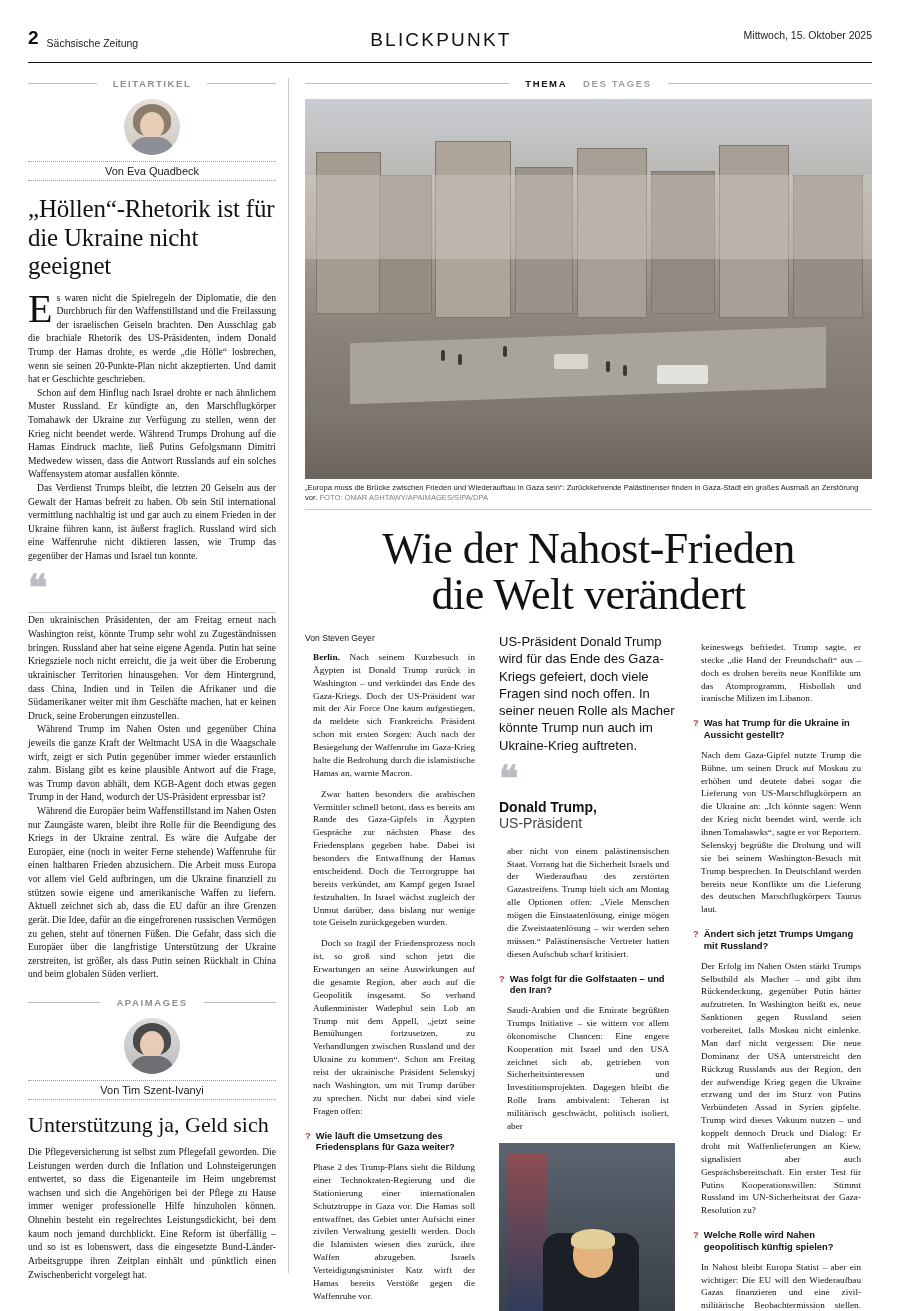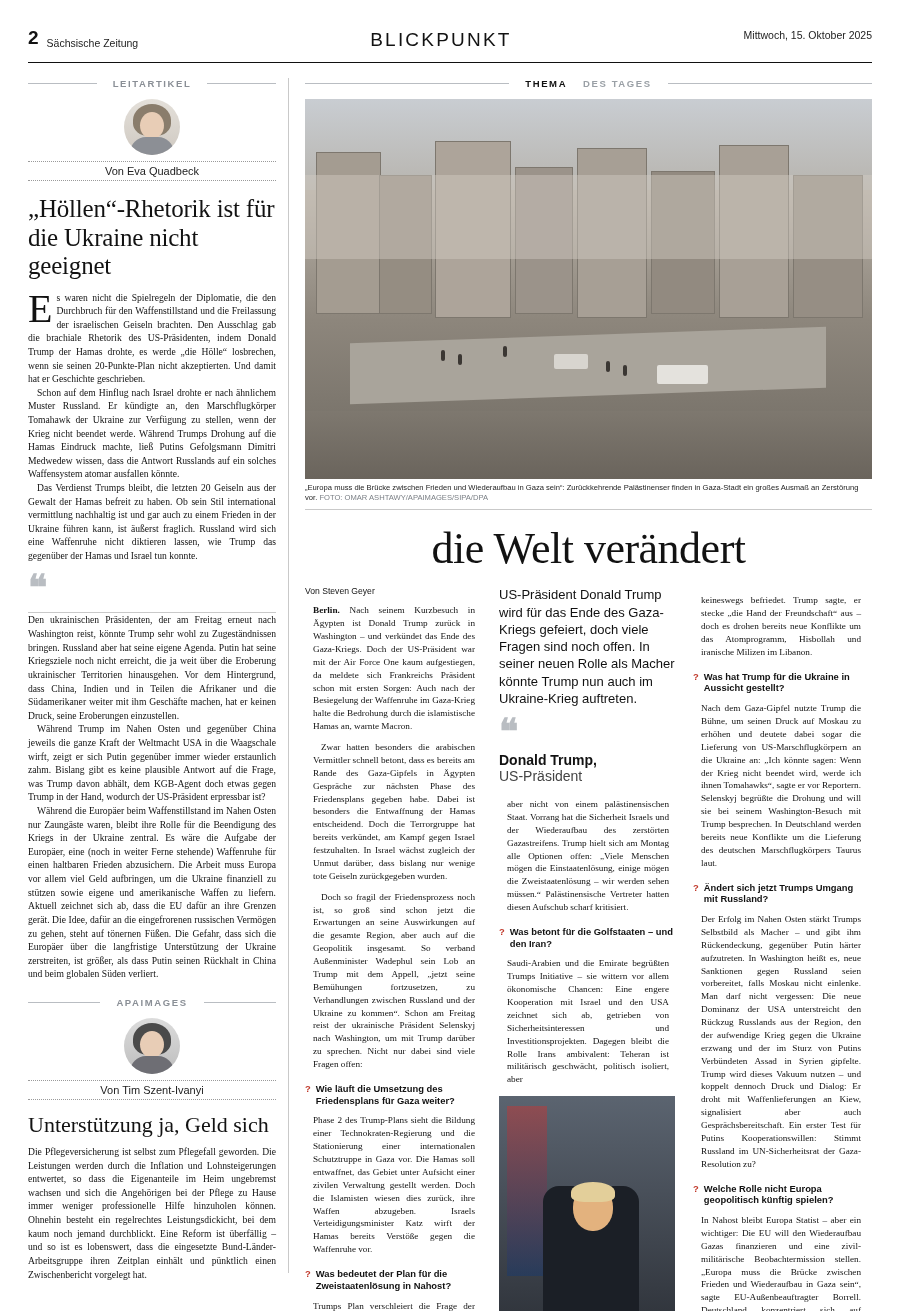--- a/index.html
+++ b/index.html
@@ -247,20 +247,21 @@
       <div class="person" style="left:53%;top:69%;"></div>
       <div class="person" style="left:56%;top:70%;"></div>
       <div style="position:absolute;left:0;top:82%;width:100%;height:18%;background:linear-gradient(#7e786f,#6a645c);"></div>
     </div>
     <div class="caption">
       <span>„Europa muss die Brücke zwischen Frieden und Wiederaufbau in Gaza sein“: Zurückkehrende Palästinenser finden in Gaza-Stadt ein großes Ausmaß an Zerstörung vor.</span>
       <span class="credit">FOTO: OMAR ASHTAWY/APAIMAGES/SIPA/DPA</span>
     </div>
 
     <div class="big-headline">
+      <div>Wie der Nahost-Frieden</div>
       <div>die Welt verändert</div>
     </div>
 
     <div class="three-cols">
 
       <div class="c">
         <div class="byline-small">Von Steven Geyer</div>
         <div class="small-just">
           <p class="first"><span class="place">Berlin. </span><span>Nach seinem Kurzbesuch in Ägypten ist Donald Trump zurück in Washington – und verkündet das Ende des Gaza-Kriegs. Doch der US-Präsident war mit der Air Force One kaum aufgestiegen, da meldete sich Frankreichs Präsident schon mit ersten Sorgen: Auch nach der Besiegelung der Waffenruhe im Gaza-Krieg halte die Bedrohung durch die islamistische Hamas an, warnte Macron.</span></p>
           <p>Zwar hatten besonders die arabischen Vermittler schnell betont, dass es bereits am Rande des Gaza-Gipfels in Ägypten Gespräche zur nächsten Phase des Friedensplans gegeben habe. Dabei ist besonders die Entwaffnung der Hamas entscheidend. Doch die Terrorgruppe hat bereits verkündet, am Kampf gegen Israel festzuhalten. In Israel wächst zugleich der Unmut darüber, dass bislang nur wenige tote Geiseln zurückgegeben wurden.</p>
@@ -294,21 +295,21 @@
             <span class="role">US-Präsident</span>
           </div>
         </div>
 
         <div class="small-just">
           <p class="first">aber nicht von einem palästinensischen Staat. Vorrang hat die Sicherheit Israels und der Wiederaufbau des zerstörten Gazastreifens. Trump hielt sich am Montag alle Optionen offen: „Viele Menschen mögen die Einstaatenlösung, einige mögen die Zweistaatenlösung – wir werden sehen müssen.“ Palästinensische Vertreter hatten diesen Aufschub scharf kritisiert.</p>
         </div>
 
         <div class="qhead">
           <span class="qmark">?</span>
-          <span class="qt">Was betont für die Golfstaaten – und den Iran?</span>
+          <span class="qt">Was folgt für die Golfstaaten – und den Iran?</span>
         </div>
         <div class="small-just">
           <p class="first">Saudi-Arabien und die Emirate begrüßten Trumps Initiative – sie wittern vor allem ökonomische Chancen: Eine engere Kooperation mit Israel und den USA zeichnet sich ab, getrieben von Sicherheitsinteressen und Investitionsprojekten. Dagegen bleibt die Rolle Irans ambivalent: Teheran ist militärisch geschwächt, politisch isoliert, aber</p>
         </div>
 
         <div class="photo2">
           <div class="p2bg"></div>
           <div class="p2flag"></div>
           <div class="p2suit"></div>
 
@@ -334,21 +335,21 @@
         <div class="qhead">
           <span class="qmark">?</span>
           <span class="qt">Ändert sich jetzt Trumps Umgang mit Russland?</span>
         </div>
         <div class="small-just">
           <p class="first">Der Erfolg im Nahen Osten stärkt Trumps Selbstbild als Macher – und gibt ihm Rückendeckung, gegenüber Putin härter aufzutreten. In Washington heißt es, neue Sanktionen gegen Russland seien vorbereitet, falls Moskau nicht einlenke. Man darf nicht vergessen: Die neue Dominanz der USA unterstreicht den Rückzug Russlands aus der Region, den der aufwendige Krieg gegen die Ukraine erzwang und der im Sturz von Putins Verbündeten Assad in Syrien gipfelte. Trump wird dieses Vakuum nutzen – und koppelt dennoch Druck und Dialog: Er droht mit Waffenlieferungen an Kiew, signalisiert aber auch Gesprächsbereitschaft. Ein erster Test für Putins Kooperationswillen: Stimmt Russland im UN-Sicherheitsrat der Gaza-Resolution zu?</p>
         </div>
 
         <div class="qhead">
           <span class="qmark">?</span>
-          <span class="qt">Welche Rolle nicht Europa geopolitisch künftig spielen?</span>
+          <span class="qt">Welche Rolle wird Nahen geopolitisch künftig spielen?</span>
         </div>
         <div class="small-just">
           <p class="first">In Nahost bleibt Europa Statist – aber ein wichtiger: Die EU will den Wiederaufbau Gazas finanzieren und eine zivil-militärische Beobachtermission stellen. „Europa muss die Brücke zwischen Frieden und Wiederaufbau in Gaza sein“, sagte EU-Außenbeauftragter Borrell. Deutschland konzentriert sich auf humanitäre Hilfe und plant gemeinsam mit Ägypten eine Wiederaufbaukonferenz im November.</p>
         </div>
       </div>
 
     </div>
   </div>
 
 </div>

